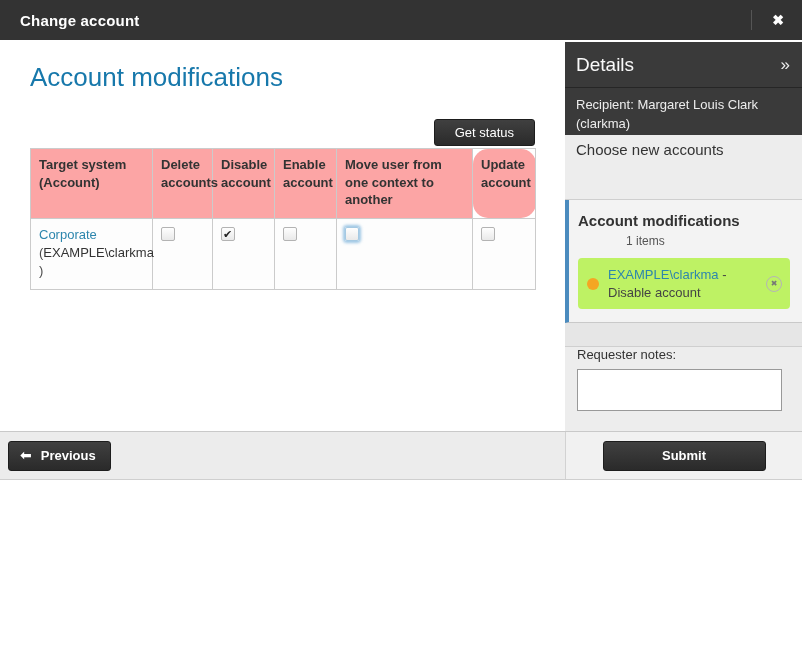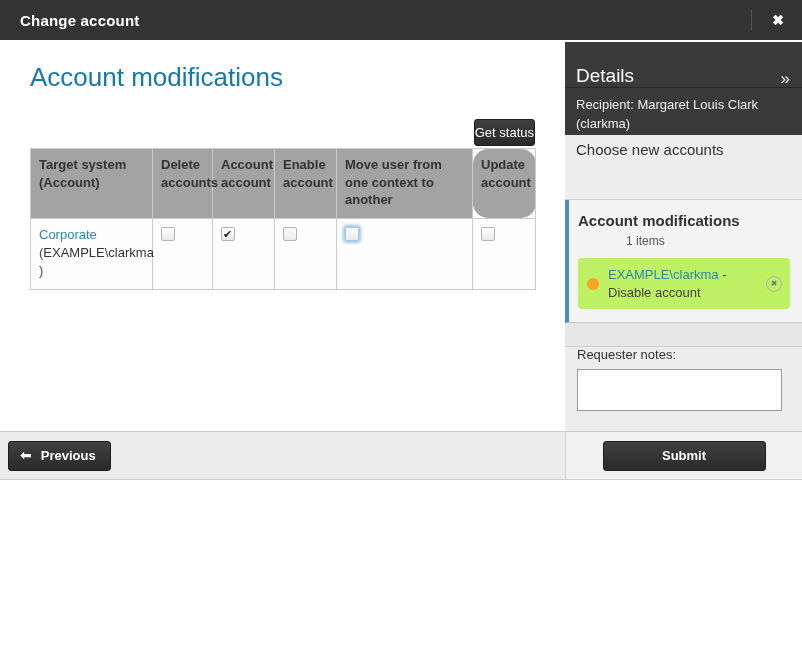--- a/index.html
+++ b/index.html
@@ -25,30 +25,30 @@
 
   
   .body { flex:1; display:flex; min-height:0; }
 
   
   .main { width:565px; background:#fff; padding:22px 30px 0 30px; position:relative; }
   h1.page-heading { font-size:26px; font-weight:400; color:#1778ab; margin-bottom:26px; }
   .toolbar { width:505px; display:flex; justify-content:flex-end; margin-bottom:2px; }
   .btn-dark {
     background:linear-gradient(#404040,#2a2a2a); border:1px solid #1d1d1d; border-radius:3px;
-    color:#fff; font-size:13px; font-family:inherit; padding:5px 0; cursor:pointer;
+    color:#fff; font-size:13px; font-family:inherit; padding:5px 20px; cursor:pointer;
   }
   table.accounts {
     border-collapse:collapse; width:505px; table-layout:fixed; margin-top:2px;
   }
   table.accounts th, table.accounts td {
     border:1px solid #cbcbcb; text-align:left; vertical-align:top;
     font-size:13px; padding:7px 6px 9px 8px;
   }
-  table.accounts th { background:#a3a3a3; font-weight:bold; color:#333; line-height:1.35; }
+  table.accounts th { background:#fca5a5; font-weight:bold; color:#333; line-height:1.35; }
   table.accounts td { background:#fdfdfd; line-height:1.4; }
   .col-target{width:122px;} .col-del{width:60px;} .col-dis{width:62px;}
   .col-en{width:62px;} .col-move{width:136px;} .col-upd{width:63px;border-radius:15px;}
   a.teal-link { color:#2d86ad; text-decoration:none; cursor:pointer; }
   .paren { color:#4a4a4a; }
 
   input.cb {
     -webkit-appearance:none; appearance:none;
     width:14px; height:14px; border:1px solid #b3b3b3; border-radius:2px;
     background:linear-gradient(#fefefe,#e9e9e9); cursor:pointer; position:relative;
@@ -57,21 +57,21 @@
   input.cb:checked::after {
     content:"\2714"; position:absolute; left:1px; top:-1px;
     font-size:11px; color:#222; line-height:14px;
   }
   input.cb.focus-glow { box-shadow:0 0 3px 2px rgba(125,180,220,.75); border-color:#a5c9e2; }
 
   
   .sidebar { width:237px; display:flex; flex-direction:column; background:#e6e6e6; margin-top:2px; }
   .details-header {
     background:#3a3a3a; color:#fafafa; height:46px; flex:0 0 auto;
-    display:flex; align-items:flex-end; padding:0 12px 0 11px;
+    display:flex; align-items:center; padding:0 12px 0 11px;
     border-bottom:1px solid #262626;
   }
   .details-header .dt { font-size:19px; font-weight:400; flex:1; }
   .chevrons { background:none; border:none; color:#eee; font-size:17px; cursor:pointer; line-height:1; }
   .recipient {
     background:#3a3a3a; color:#ededed; font-size:13px; line-height:1.45;
     padding:8px 14px 10px 11px; flex:0 0 auto; height:47px;
   }
   .choose-section {
     background:#ededed; color:#333; font-size:15px; padding:6px 11px; height:65px;
@@ -135,21 +135,21 @@
 
       <div class="toolbar">
         <button class="btn-dark">Get status</button>
       </div>
 
       <table class="accounts">
         <thead>
           <tr>
             <th class="col-target">Target system (Account)</th>
             <th class="col-del">Delete accounts</th>
-            <th class="col-dis">Account account</th>
+            <th class="col-dis">Disable account</th>
             <th class="col-en">Enable account</th>
             <th class="col-move">Move user from one context to another</th>
             <th class="col-upd">Update account</th>
           </tr>
         </thead>
         <tbody>
           <tr>
             <td>
               <a class="teal-link">Corporate</a><br>
               <span class="paren">(</span><span class="teal-link">EXAMPLE\clarkma</span><span class="paren"> )</span>

